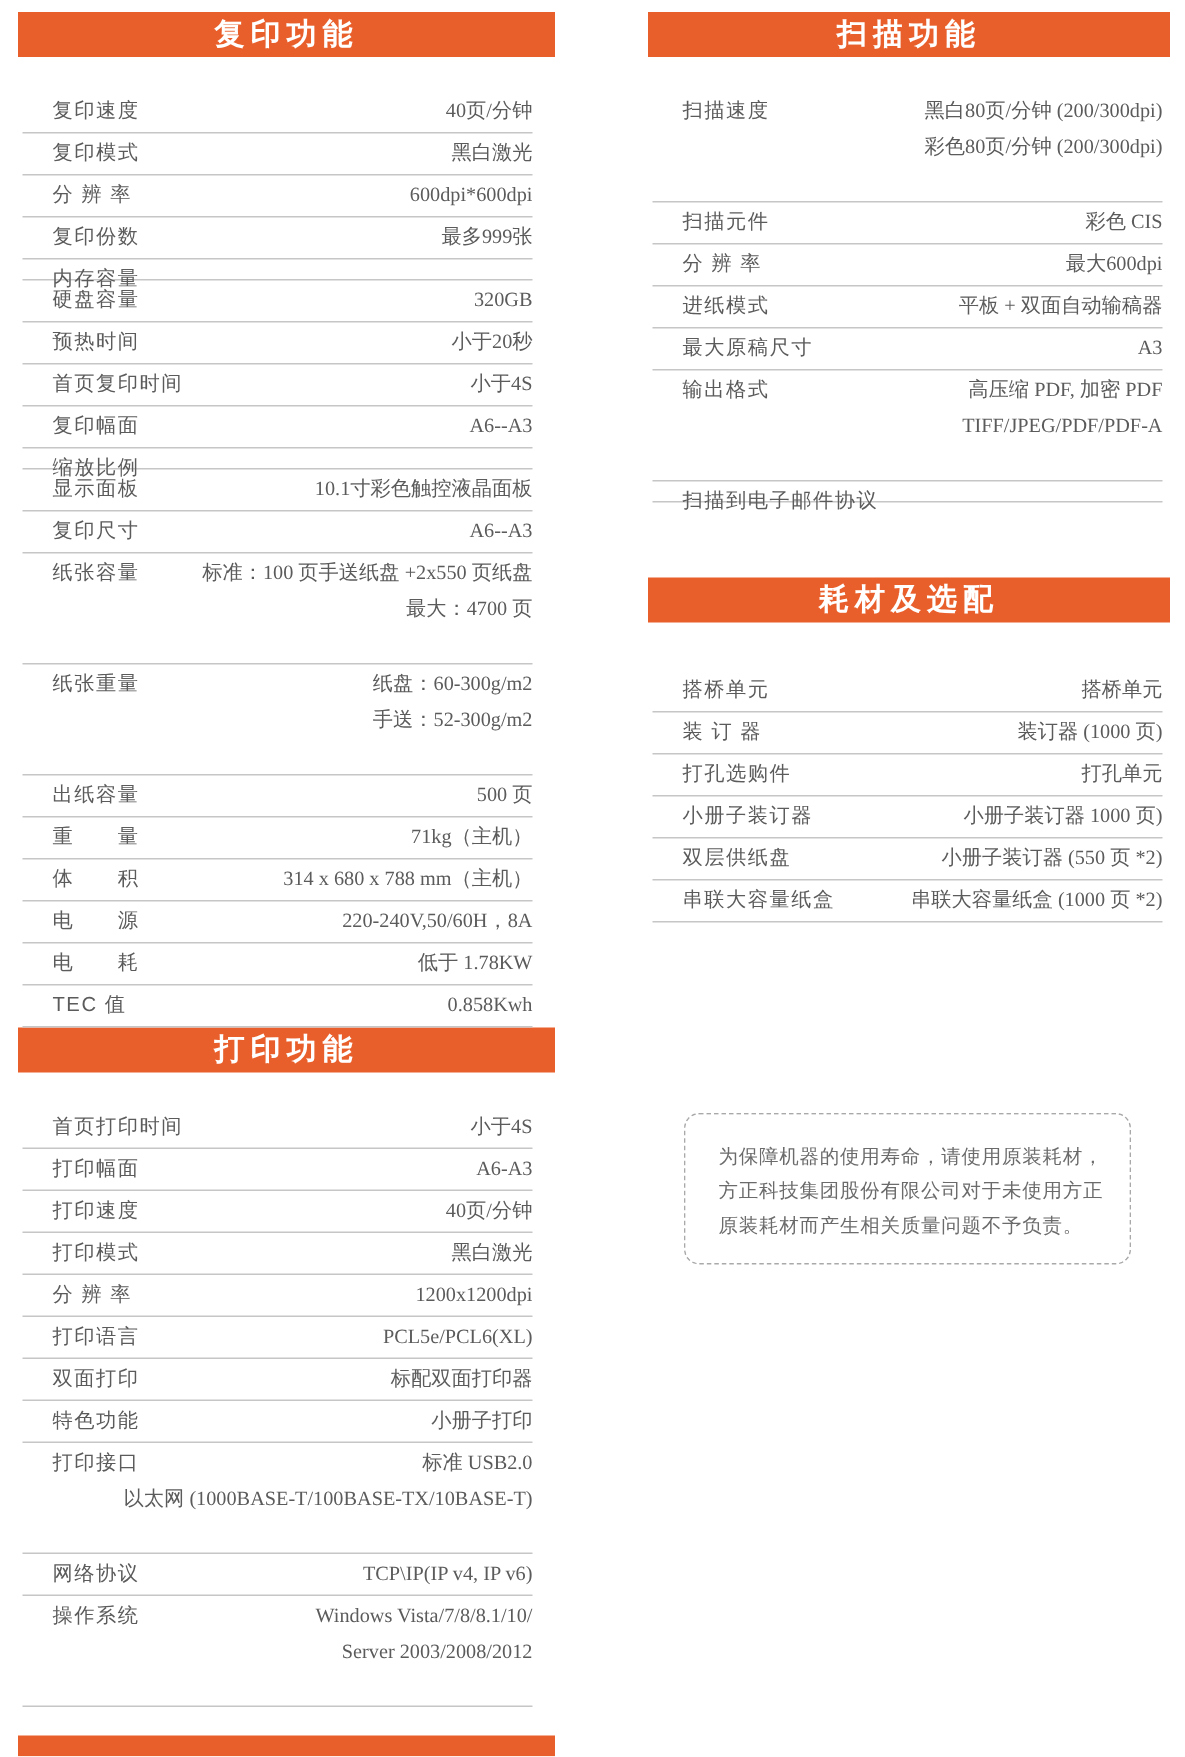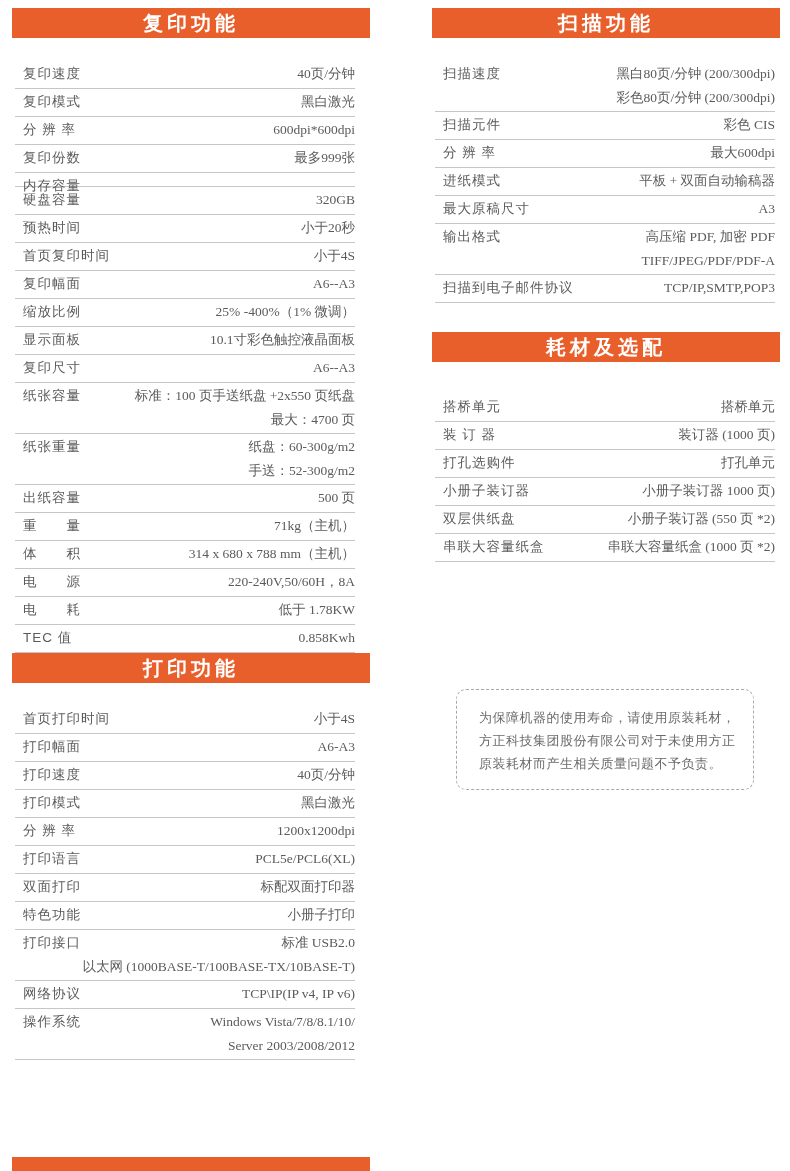--- a/index.html
+++ b/index.html
@@ -20,35 +20,35 @@
     background: var(--color-accent, #E95F2B);
     color: var(--color-header_text, #ffffff);
     height: 30px;
     line-height: 30px;
     text-align: center;
     font-size: 20px;
     font-weight: bold;
     letter-spacing: 4px;
   }
   .section-header.print-gap { }
-  .section-header.cons-gap  { margin-top: 29px; }
+  .section-header.cons-gap  { margin-top: 50px; }
 
   .spec-table { margin: 23px 15px 0 3px; }
   .col-right .spec-table { margin: 23px 5px 0 3px; }
   .col-right .spec-table.cons { margin-top: 32px; }
 
   .spec-row {
     position: relative;
     padding: 6px 0 7px 0;
     border-bottom: 1px solid var(--color-row_border, #C6C6C6);
   }
-  .spec-row.multi { padding-bottom: 6px; }
+  .spec-row.multi { padding-bottom: 29px; }
   .spec-label {
     position: absolute;
-    left: 8px;
+    left: 20px;
     top: 6px;
     font-size: 13.5px;
     line-height: 14px;
     letter-spacing: 1px;
     white-space: nowrap;
   }
   .spec-value { text-align: right; font-size: 13.5px; }
   .spec-value .vline { line-height: 14px; white-space: nowrap; font-family: Liberation Serif, serif; }
   .spec-value .vline + .vline { margin-top: 10px; }
 
@@ -131,23 +131,20 @@
           </div>
         </div>
         <div class="spec-row">
           <div class="spec-label">复印幅面</div>
           <div class="spec-value">
             <div class="vline">A6--A3</div>
           </div>
         </div>
         <div class="spec-row">
           <div class="spec-label">缩放比例</div>
-          <div class="spec-value">
-            <div class="vline">25% -400%（1% 微调）</div>
-          </div>
         </div>
         <div class="spec-row">
           <div class="spec-label">显示面板</div>
           <div class="spec-value">
             <div class="vline">10.1寸彩色触控液晶面板</div>
           </div>
         </div>
         <div class="spec-row">
           <div class="spec-label">复印尺寸</div>
           <div class="spec-value">
@@ -315,23 +312,20 @@
         </div>
         <div class="spec-row multi">
           <div class="spec-label">输出格式</div>
           <div class="spec-value">
             <div class="vline">高压缩 PDF, 加密 PDF</div>
             <div class="vline">TIFF/JPEG/PDF/PDF-A</div>
           </div>
         </div>
         <div class="spec-row">
           <div class="spec-label">扫描到电子邮件协议</div>
-          <div class="spec-value">
-            <div class="vline">TCP/IP,SMTP,POP3</div>
-          </div>
         </div>
       </div>
 
     <div class="section-header cons-gap">耗材及选配</div>
     <div class="spec-table cons">
         <div class="spec-row">
           <div class="spec-label">搭桥单元</div>
           <div class="spec-value">
             <div class="vline">搭桥单元</div>
           </div>

